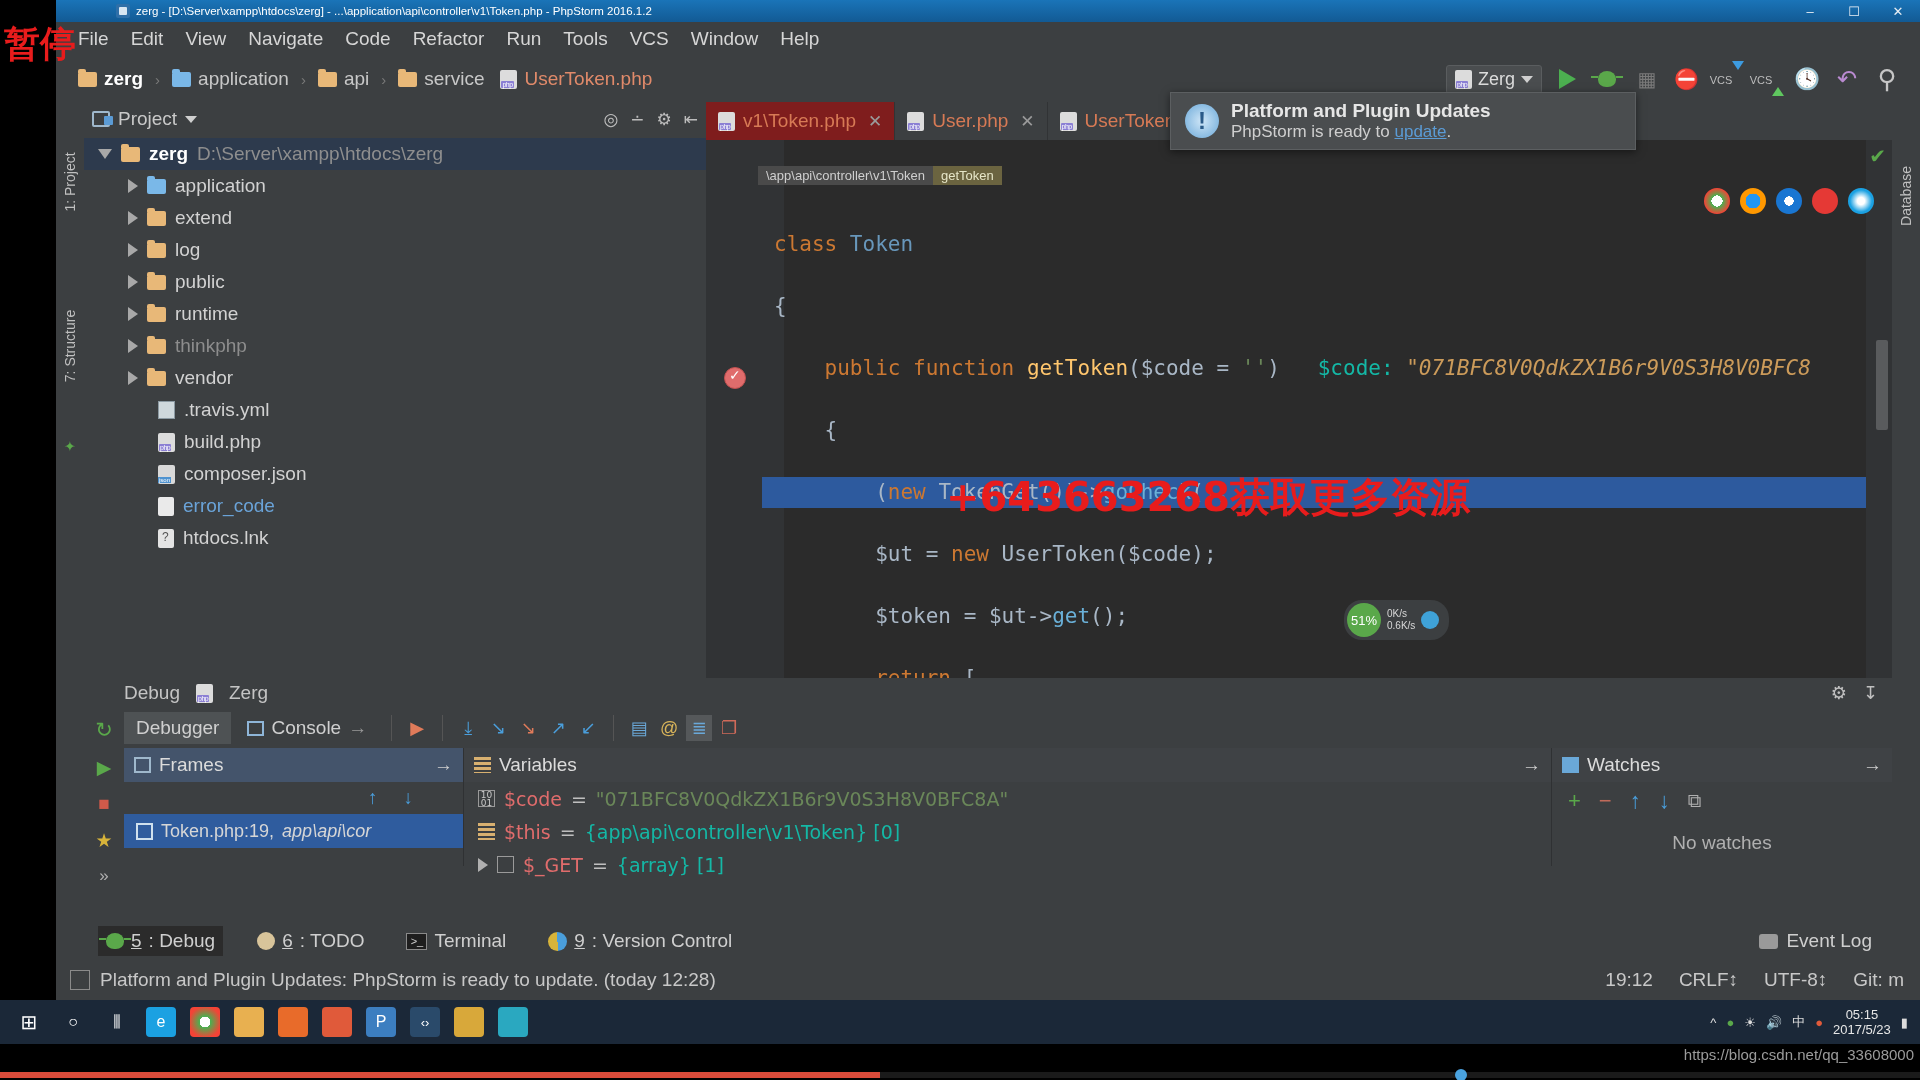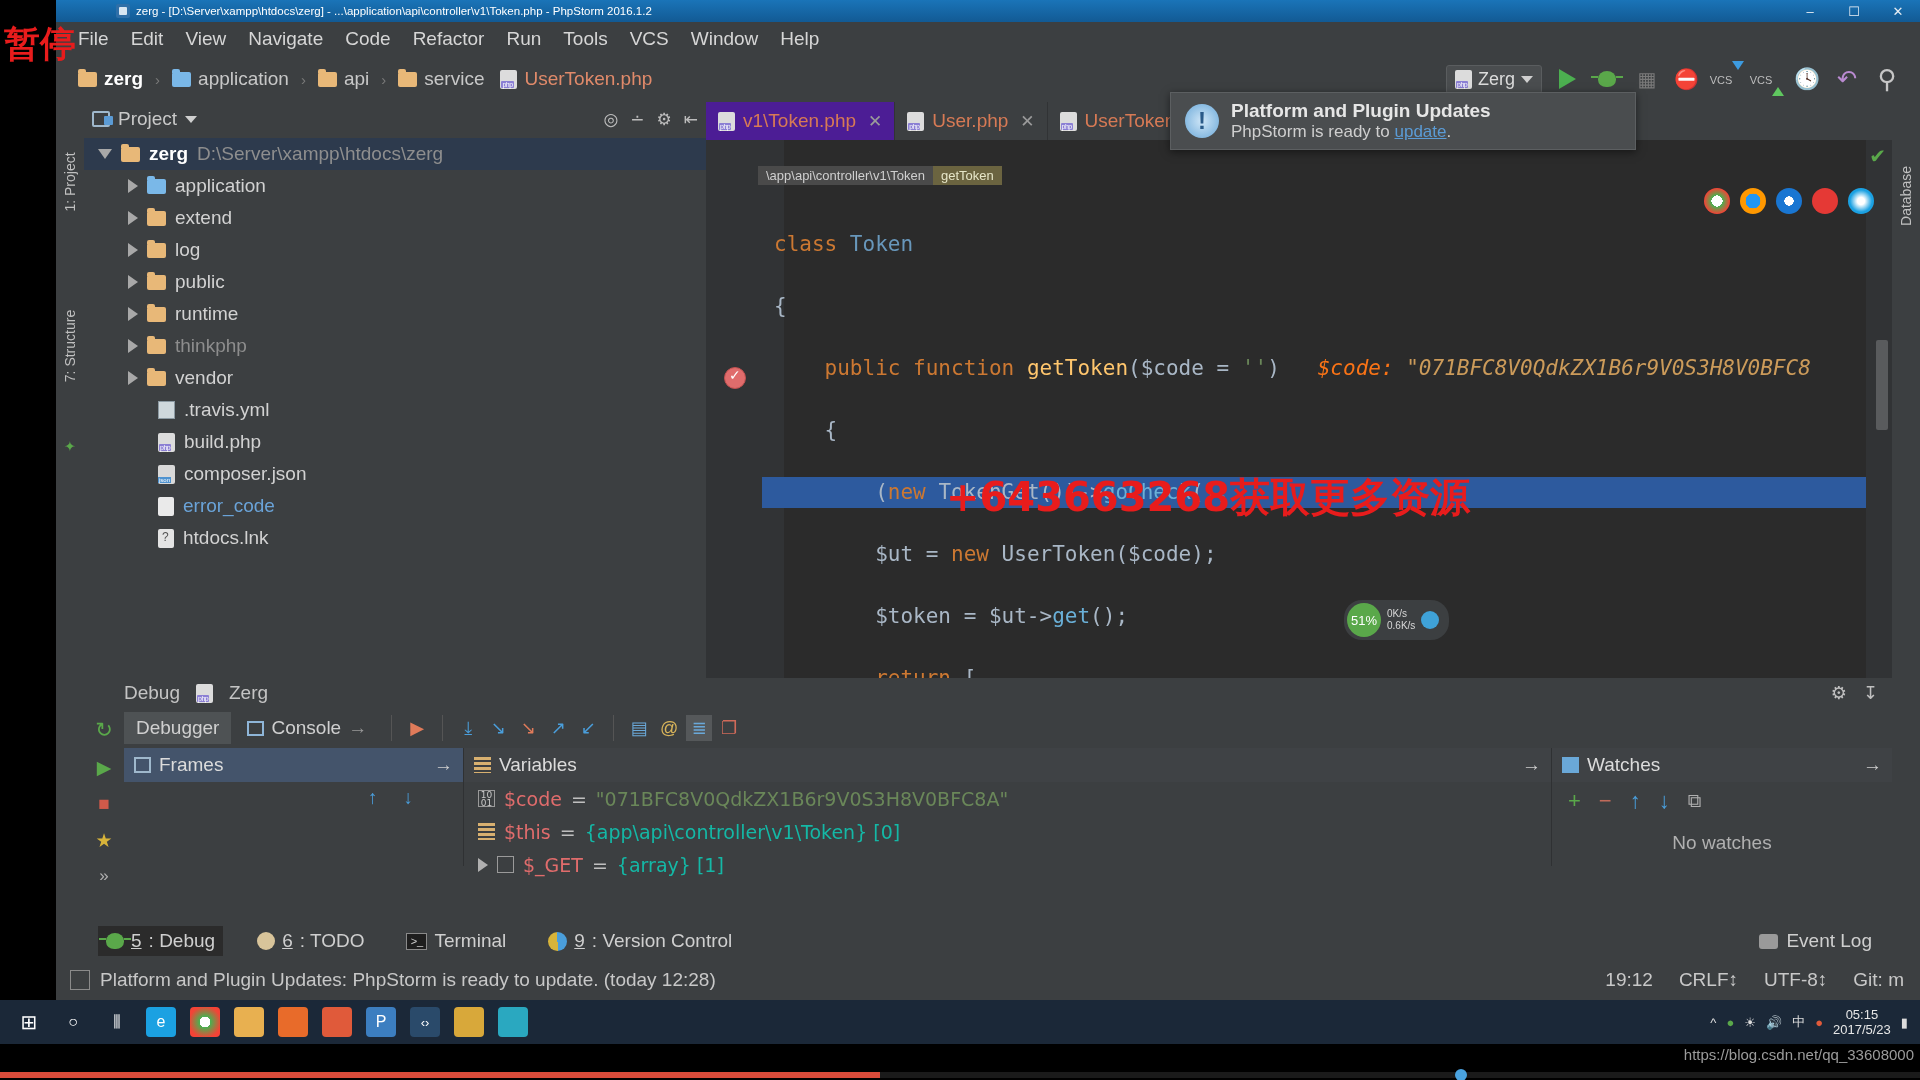--- a/index.html
+++ b/index.html
@@ -102,36 +102,36 @@
   .json-ico::after{content:"json";position:absolute;left:0;bottom:1px;font-size:6px;color:#fff;background:#4f93d0;padding:0 1px;}
   .txt-ico { width:16px;height:19px;background:#eaeaea;border-radius:2px;flex:none;}
   .lnk-ico { width:16px;height:19px;background:#e4e4e4;border-radius:2px;position:relative;flex:none;}
   .lnk-ico::after{content:"?";position:absolute;left:4px;top:1px;font-size:12px;color:#555;}
 
   
   .editor { position:absolute; left:650px; top:102px; width:1186px; height:576px; background:#2b2b2b; }
   .tabs { height:38px; background:#3c3f41; display:flex; align-items:stretch; }
   .tab { display:flex; align-items:center; gap:8px; padding:0 12px; font-size:19px;
       color:#d77a55; border-right:1px solid #313335; }
-  .tab.active { background:#4c1d95; }
+  .tab.active { background:#7f1d1d; }
   .tab .x { color:#9a9a9a; font-size:17px; margin-left:4px; }
   .ed-body { position:relative; height:538px; background:#2b2b2b; }
   .gutter { position:absolute; left:0; top:0; width:58px; height:538px; background:#313335; }
   .foldcol { position:absolute; left:58px; top:0; width:20px; height:538px; background:#313335; }
   .breadcrumb { position:absolute; left:52px; top:26px; display:flex; font-size:13px; }
   .bc-seg { background:#4a4a4a; color:#cfcfcf; padding:2px 8px; }
   .bc-seg.hl { background:#6b6440; color:#e6e6c8; }
   .code { position:absolute; left:56px; top:58px; right:0; font-family:"DejaVu Sans Mono", monospace;
       font-size:21px; line-height:31px; color:#a9b7c6; white-space:pre; }
   .cl { height:31px; padding-left:12px; }
   .cl.hl { background:#2d5a9e; }
   .kw { color:#cc7832; } .fn { color:#ffc66d; }
   .typ { color:#6897bb; } .str { color:#6a8759; }
   .mth { color:#6ab0d8; }
-  .hint { color:#f97316; font-style:italic; }
+  .hint { color:#14b8a6; }
   .hintv { color:#cc9b5a; font-style:italic; }
   .brk { position:absolute; left:18px; width:22px; height:22px; border-radius:50%;
       background:#e06c6c; border:1px solid #c05050; }
   .brk::after { content:"✓"; position:absolute; left:4px; top:-1px; font-size:14px; color:#fff; }
   .ed-right { position:absolute; right:0; top:0; width:26px; height:538px; background:#313335; }
   .ok-check { position:absolute; right:6px; top:4px; color:#5aa84a; font-size:20px; }
   .scrollthumb { position:absolute; right:4px; top:200px; width:12px; height:90px; background:#595b5d; border-radius:2px; }
   .watermark { position:absolute; left:240px; top:330px; font-size:40px; font-weight:bold;
       color:#e81c1c; white-space:nowrap; font-family:"DejaVu Sans", sans-serif; }
   .browsers { position:absolute; right:18px; top:48px; display:flex; gap:10px; }
@@ -498,20 +498,25 @@
         <div class="frames">
           <div class="col-hdr">
             <span style="width:17px;height:16px;border:2px solid #9fb8cc;display:inline-block;"></span>
             <span>Frames</span>
             <span style="margin-left:auto;color:#cfcfcf;">→</span>
           </div>
           <div style="height:32px;display:flex;justify-content:flex-end;gap:26px;padding-right:50px;align-items:center;color:#4a9edb;font-size:19px;">
             <span>↑</span>
             <span>↓</span>
           </div>
+          <div class="frame-row sel">
+            <span style="width:17px;height:17px;border:2px solid #cfe0ee;display:inline-block;"></span>
+            <span>Token.php:19,</span>
+            <em>app\api\cor</em>
+          </div>
         </div>
 
         <div class="vars">
           <div class="col-hdr plain">
             <span style="width:17px;height:16px;background:repeating-linear-gradient(#d8b070 0 3px,#3c3f41 3px 5px);display:inline-block;"></span>
             <span>Variables</span>
             <span style="margin-left:auto;color:#cfcfcf;">→</span>
           </div>
           <div class="var-row">
             <span style="width:17px;height:17px;border:1px solid #9a9a9a;font-size:9px;color:#c8c8c8;text-align:center;line-height:8px;">10<br>01</span>

